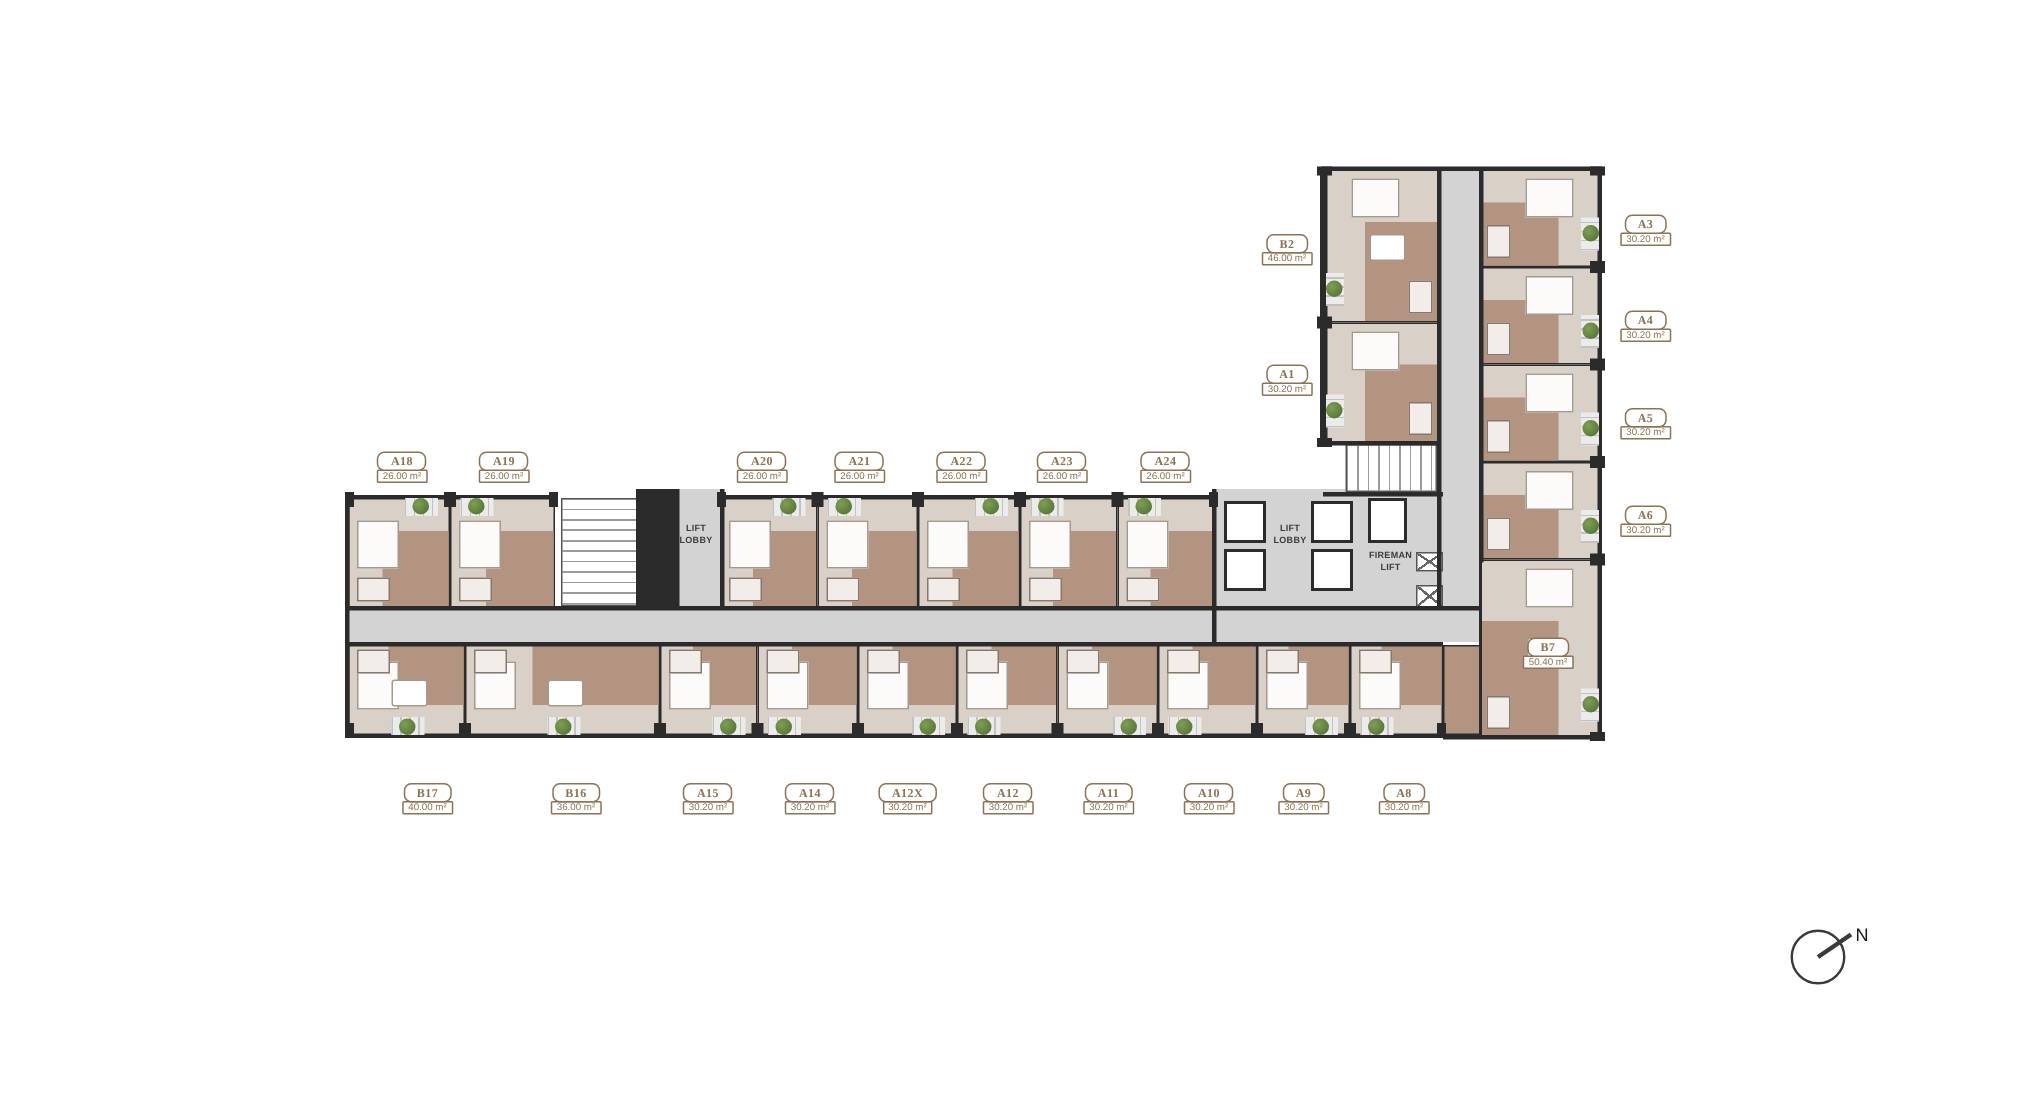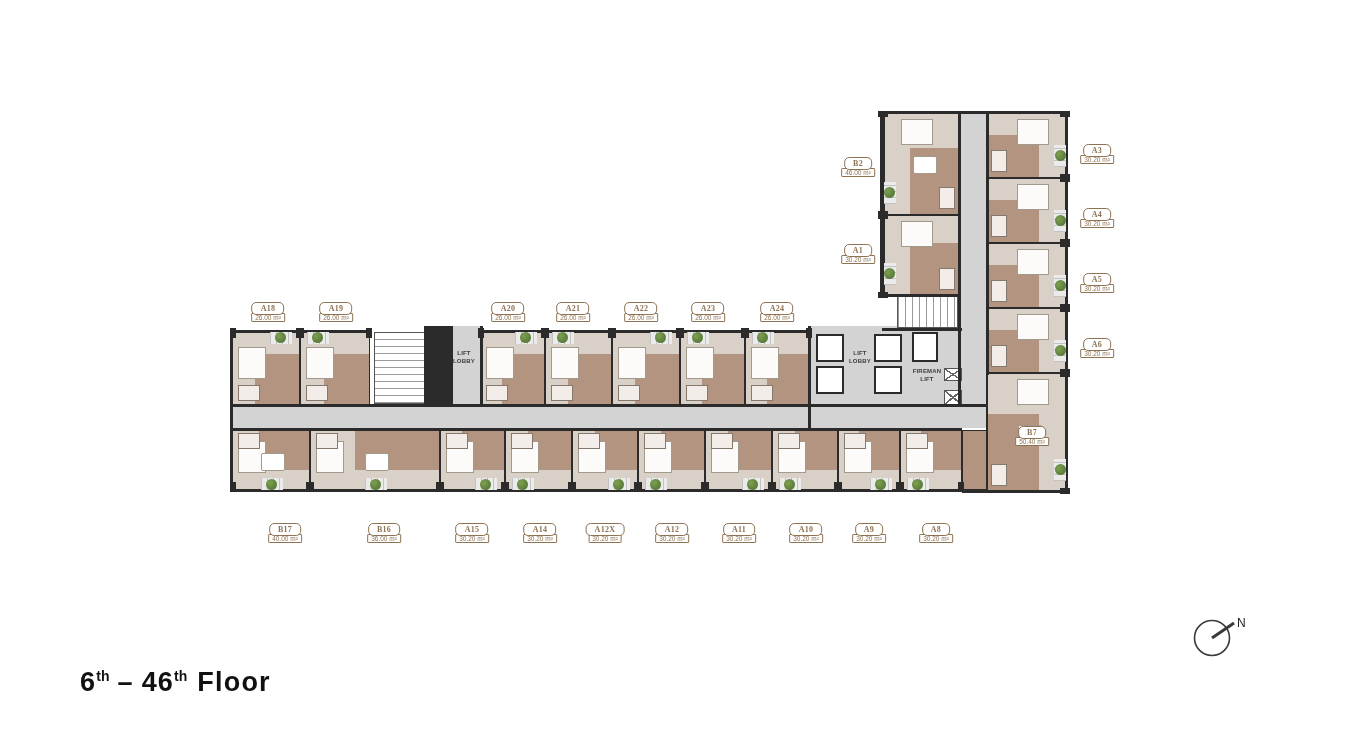--- a/index.html
+++ b/index.html
@@ -333,22 +333,19 @@
       <div class="blk" style="left: 1060px; top: 371px; width: 10px; height: 6px;"></div>
       <div class="blk" style="left: 1060px; top: 488px; width: 10px; height: 6px;"></div>
       <div class="unit-label" style="left: 1032px; top: 421px;"><div class="u-name">B7</div><div class="u-area">50.40 m²</div></div>
       <div class="zone" style="left: 962px; top: 430px; width: 26px; height: 60px; border: 1.5px solid var(--wall); box-sizing: border-box;"></div>
     </div>
 
   <div class="core-text" style="left:448px;top:350px;width:32px;">LIFT LOBBY</div>
   <div class="core-text" style="left:844px;top:350px;width:32px;">LIFT LOBBY</div>
   <div class="core-text" style="left:908px;top:368px;width:38px;">FIREMAN LIFT</div>
 
-  <div class="floor-title">
-    <span>6</span><sup>th</sup><span class="dash">–</span><span>46</span><sup>th</sup><span class="suffix">Floor</span>
-  </div>
 
   <svg class="compass" width="70" height="54" viewBox="0 0 70 54">
     <circle cx="26" cy="28" r="17.5" fill="none" stroke="#3a3a3a" stroke-width="1.6"></circle>
     <line x1="26" y1="28" x2="48" y2="13" stroke="#3a3a3a" stroke-width="3"></line>
     <text x="51" y="17" font-size="12" fill="#1a1a1a" font-family="Liberation Sans, sans-serif">N</text>
   </svg>
 </div>
 
 </body></html>

